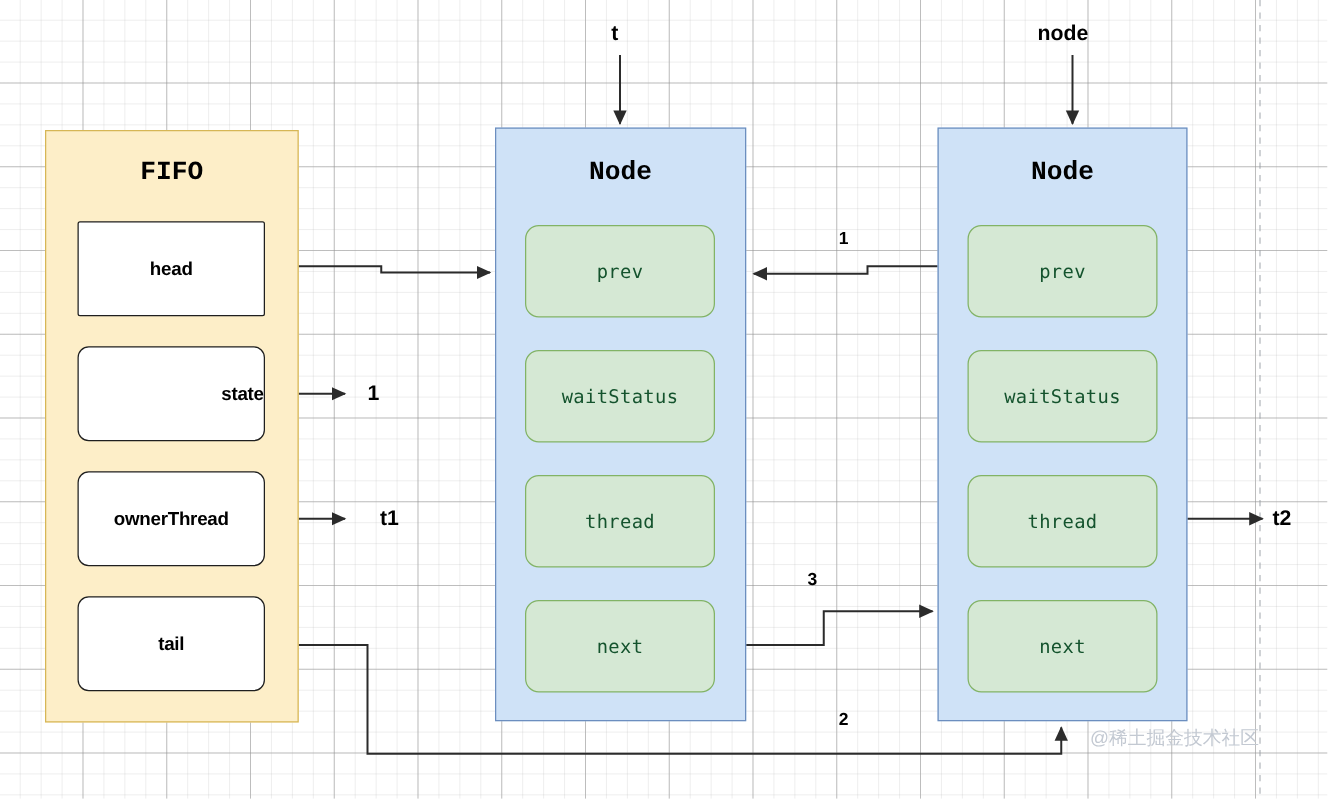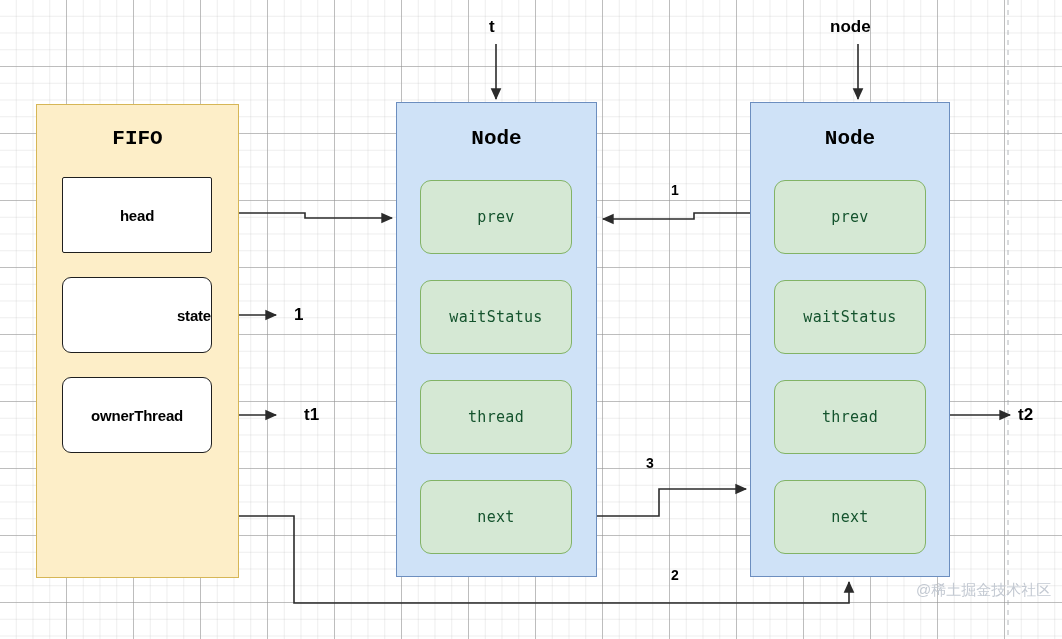--- a/index.html
+++ b/index.html
@@ -87,21 +87,20 @@
     color: #000000;
     white-space: nowrap;
   }
   .watermark {
     position: absolute;
     font-family: "Liberation Sans", sans-serif;
     font-size: 15px;
     color: #c3c9d2;
     white-space: nowrap;
     user-select: none;
-    padding-left: 44px;
   }
 </style>
 </head>
 <body>
 
 <div id="canvas">
 
   <svg class="svg-layer" viewBox="0 0 1062 639" width="1062" height="639" xmlns="http://www.w3.org/2000/svg">
     <defs>
       <marker id="arrow" viewBox="0 0 12 12" refX="10" refY="6" markerWidth="8" markerHeight="8" orient="auto-start-reverse">
@@ -139,20 +138,23 @@
   </div>
 
   <div class="field-box" style="left:62px; top:277px; width:150px; height:76px; background:#ffffff; border-color:#1f1f1f; border-radius:9px;justify-content:flex-end;">
     <span class="field-label-sans">state</span>
   </div>
 
   <div class="field-box" style="left:62px; top:377px; width:150px; height:76px; background:#ffffff; border-color:#1f1f1f; border-radius:9px;">
     <span class="field-label-sans">ownerThread</span>
   </div>
 
+  <div class="field-box" style="left:62px; top:477px; width:150px; height:76px; background:#ffffff; border-color:#1f1f1f; border-radius:9px;">
+    <span class="field-label-sans">tail</span>
+  </div>
 
   <div class="container-box" style="left:396px; top:102px; width:201px; height:475px; background:#cfe2f7; border-color:#6c8ebf;">
     <div class="container-title" style="top:24px; font-size:21px;">Node</div>
   </div>
 
   <div class="field-box" style="left:420px; top:180px; width:152px; height:74px; background:#d5e8d4; border-color:#82b366; border-radius:11px;">
     <span class="field-label-mono">prev</span>
   </div>
 
   <div class="field-box" style="left:420px; top:280px; width:152px; height:74px; background:#d5e8d4; border-color:#82b366; border-radius:11px;">

